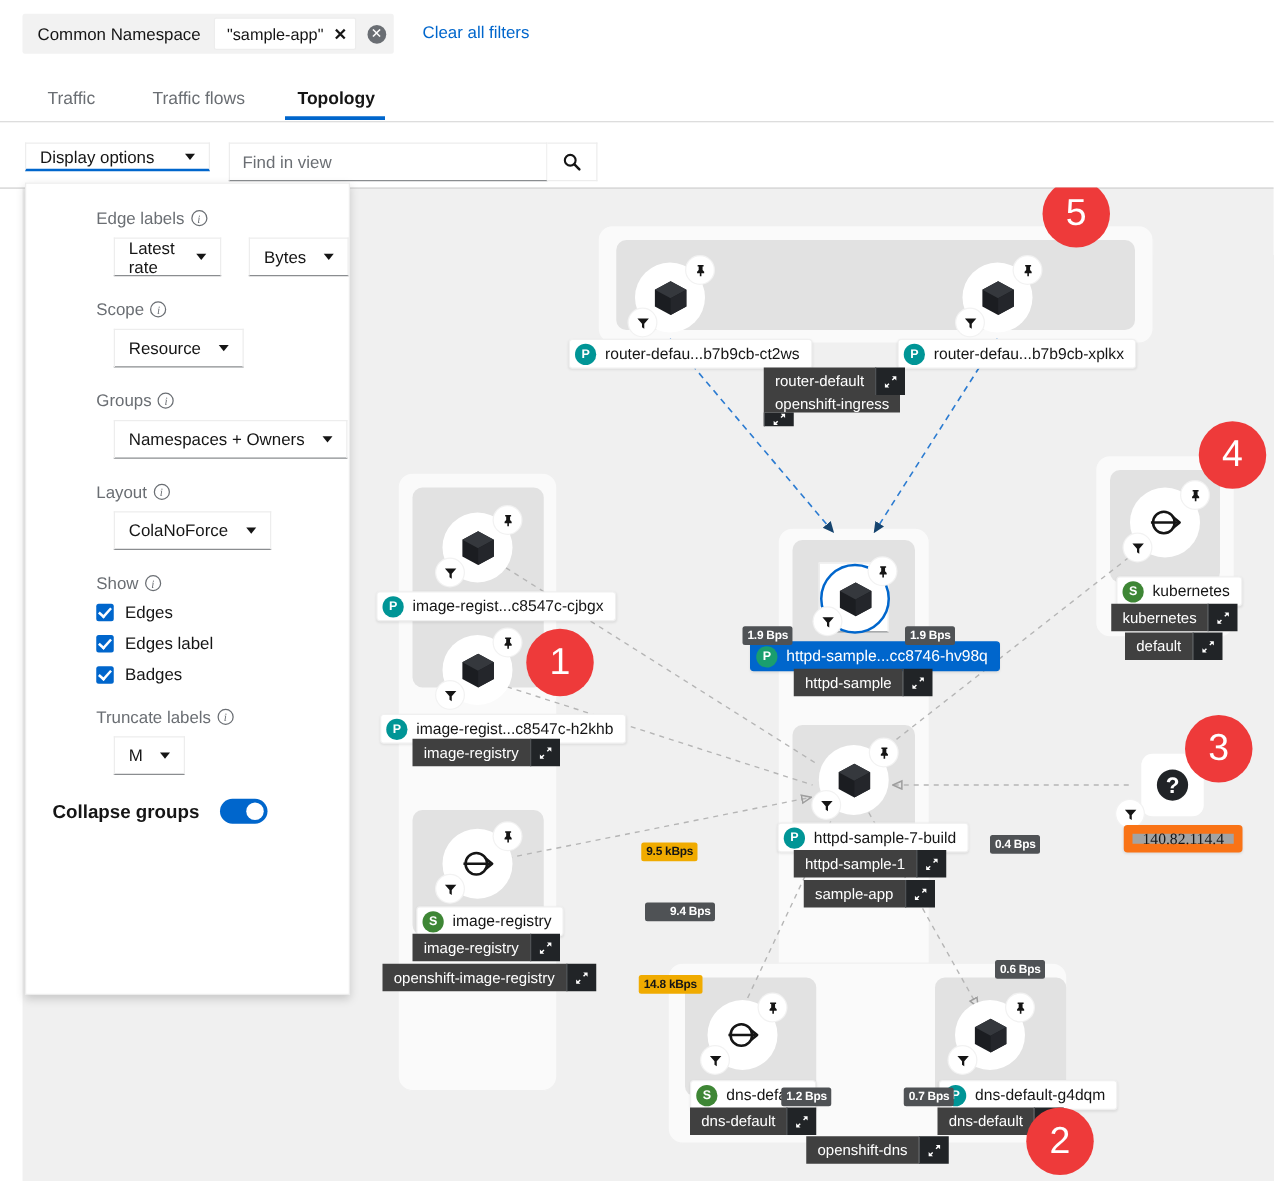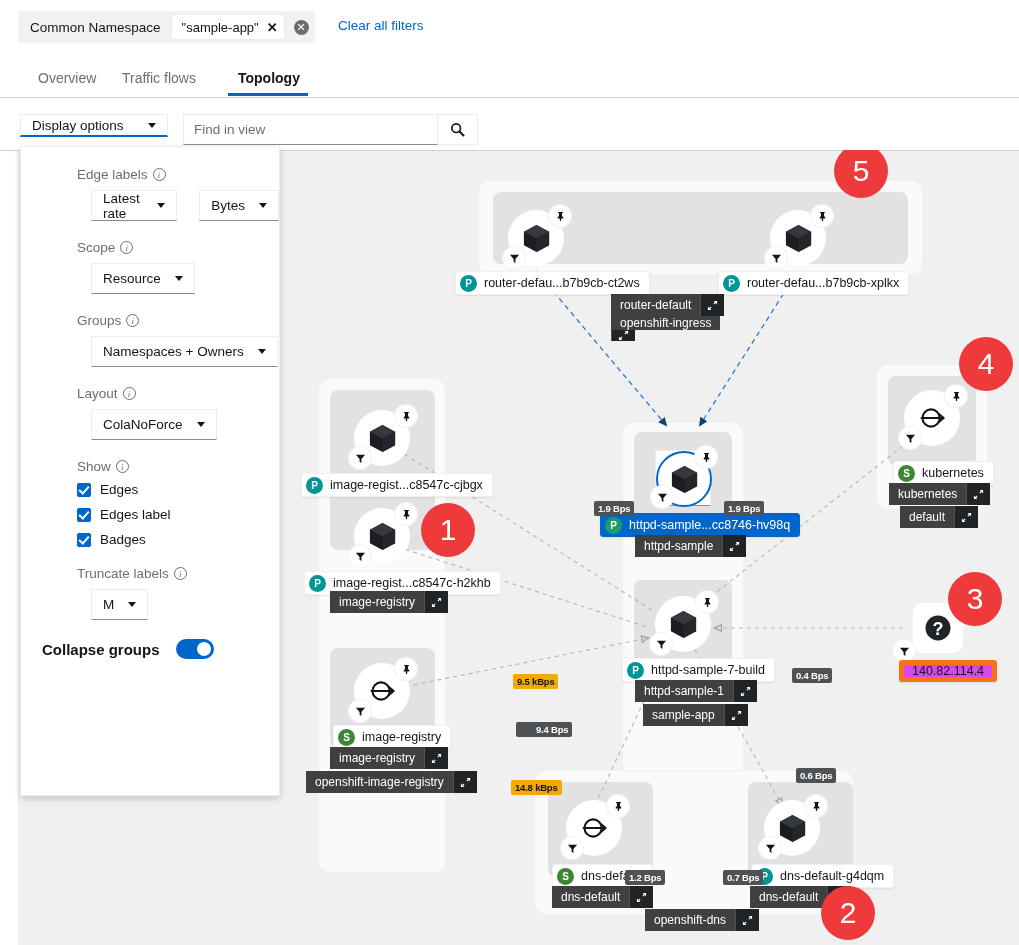--- a/index.html
+++ b/index.html
@@ -175,43 +175,44 @@
     color:#fff; font-size:30px; display:flex; align-items:center; justify-content:center;
     font-family:"Liberation Sans", sans-serif; z-index:40;
   }
 
   .unknown-node {
     position:absolute; width:50px; height:50px; border-radius:9px; background:#fff;
     display:flex; align-items:center; justify-content:center;
   }
   .ip-label {
     position:absolute; height:22px; display:flex; align-items:center; padding:0 8px;
-    background:#d946ef; border:5px solid #f97316; border-radius:3px; font-size:12.5px; color:#151515;
+    background:#a3a3a3; border:7px solid #f97316; border-radius:3px; font-size:12.5px; color:#151515;
     box-shadow:0 1px 2px rgba(3,3,3,0.08);
+    font-family:Liberation Serif, serif;
   }
 </style>
 </head>
 <body>
 
 <div id="root">
 
   <div class="filterbar">
     <div class="chipgroup">
       <span class="chip-cat">Common Namespace</span>
       <span class="chip-val">
         <span class="chip-val-text">"sample-app"</span>
         <span class="chip-x">✕</span>
       </span>
       <span class="chip-clear">✕</span>
     </div>
     <span class="clear-all">Clear all filters</span>
   </div>
 
   <div class="tabs">
-    <div class="tab" style="left:28px;width:72px;">Overview</div>
+    <div class="tab" style="left:28px;width:72px;">Traffic</div>
     <div class="tab" style="left:112px;width:103px;">Traffic flows</div>
     <div class="tab active" style="left:228px;width:80px;">Topology</div>
   </div>
   <div class="tabs-rule"></div>
 
   <div class="toolbar"></div>
   <div class="disp-btn">
     <span>Display options</span>
     <span class="caret"></span>
   </div>

